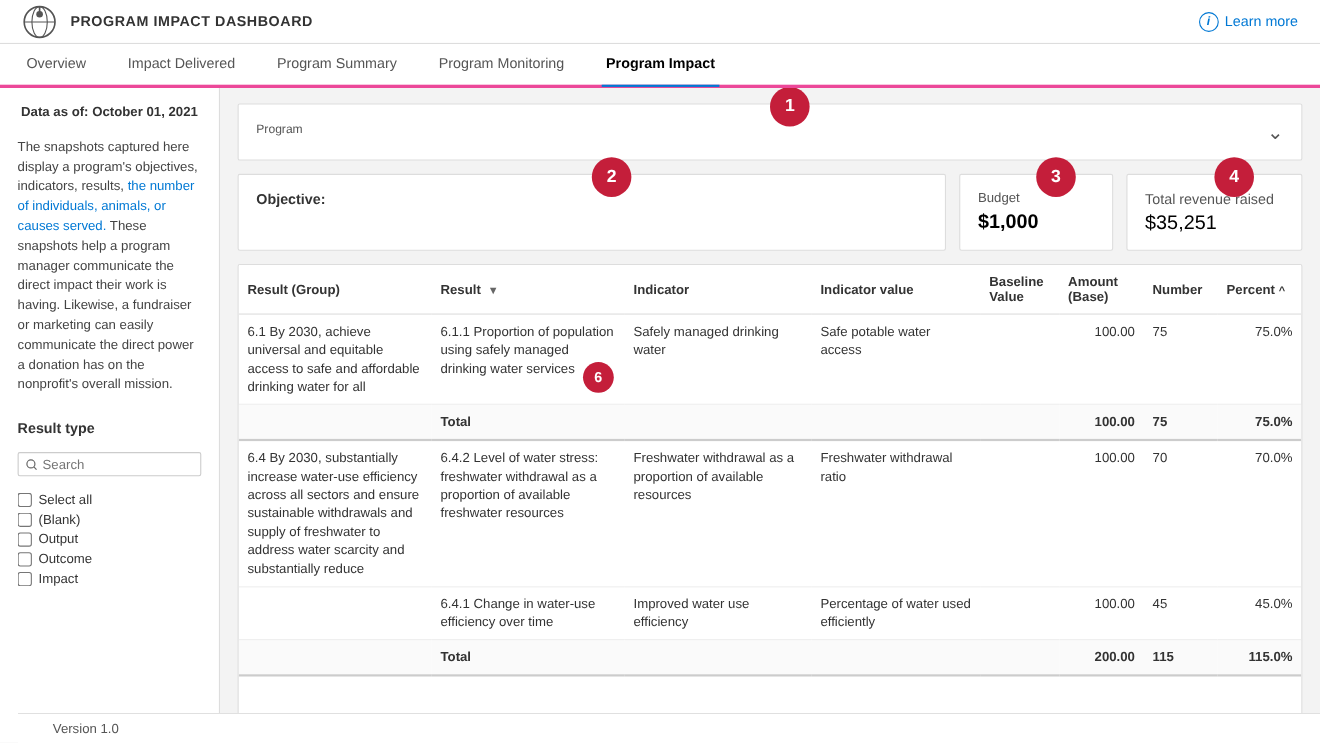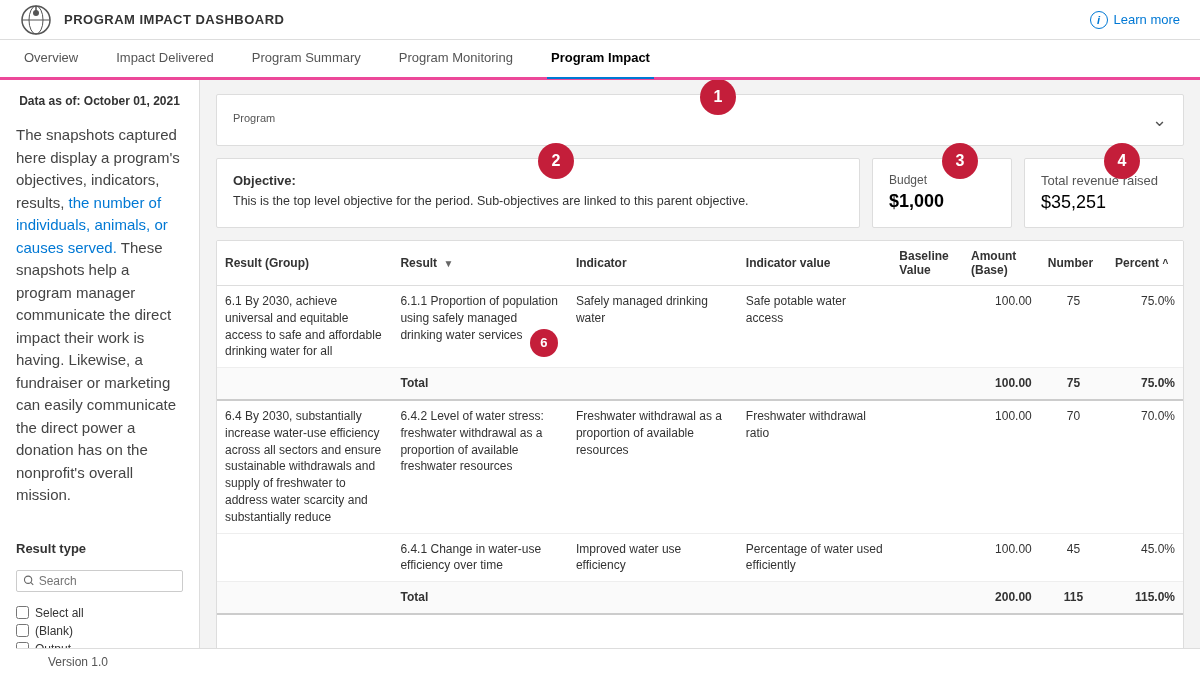--- a/index.html
+++ b/index.html
@@ -16,21 +16,21 @@
     .nav-tabs { display: flex; align-items: center; background: #fff; border-bottom: 3px solid #ec4899; padding: 0 20px; height: 40px; gap: 30px; }
     .nav-tab { font-size: 13px; color: #555; cursor: pointer; padding: 0 4px; height: 40px; display: flex; align-items: center; border-bottom: 2px solid transparent; text-decoration: none; }
     .nav-tab.active { color: #000; border-bottom: 2px solid #0078d4; font-weight: 600; }
     
     
     .main { display: flex; height: calc(675px - 80px); }
     
     
     .sidebar { width: 200px; min-width: 200px; background: #fff; border-right: 1px solid #ddd; padding: 14px 16px; display: flex; flex-direction: column; gap: 10px; }
     .sidebar-date { font-size: 12px; font-weight: 600; color: #333; margin-bottom: 6px; text-align: center; }
-    .sidebar-desc { font-size: 15px; color: #444; line-height: 1.5; margin-bottom: 24px; }
+    .sidebar-desc { font-size: 12px; color: #444; line-height: 1.5; margin-bottom: 14px; }
     .sidebar-desc a { color: #0078d4; text-decoration: none; }
     .result-type-label { font-size: 13px; font-weight: 600; color: #333; margin-bottom: 4px; }
     .search-box { display: flex; align-items: center; border: 1px solid #ccc; border-radius: 2px; padding: 3px 6px; gap: 4px; }
     .search-box input { border: none; outline: none; font-size: 12px; width: 100%; }
     .checkbox-list { display: flex; flex-direction: column; gap: 4px; margin-top: 4px; }
     .checkbox-item { display: flex; align-items: center; gap: 6px; font-size: 12px; color: #333; }
     .checkbox-item input[type="checkbox"] { width: 13px; height: 13px; }
     
     
     .content { flex: 1; overflow-y: auto; padding: 14px 16px; display: flex; flex-direction: column; gap: 12px; background: #f3f3f3; }
@@ -59,21 +59,21 @@
     .results-table th { background: #fff; border-bottom: 1px solid #ddd; padding: 8px 8px; text-align: left; font-weight: 600; color: #333; font-size: 12px; white-space: nowrap; }
     .results-table td { padding: 7px 8px; vertical-align: top; border-bottom: 1px solid #eee; color: #333; font-size: 12px; line-height: 1.4; }
     .results-table tr.total-row td { font-weight: 700; border-top: 1px solid #ccc; border-bottom: 2px solid #ccc; background: #fafafa; }
     .sort-arrow { color: #666; font-size: 10px; margin-left: 3px; }
     .col-result-group { width: 160px; }
     .col-result { width: 160px; }
     .col-indicator { width: 155px; }
     .col-indicator-val { width: 140px; }
     .col-baseline { width: 65px; text-align: right; }
     .col-amount { width: 70px; text-align: right; }
-    .col-number { width: 55px; text-align: center; }
+    .col-number { width: 55px; text-align: left; }
     .col-percent { width: 65px; text-align: right; }
     
     
     .red-circle { display: inline-flex; align-items: center; justify-content: center; width: 36px; height: 36px; background: #c41e3a; border-radius: 50%; color: #fff; font-size: 16px; font-weight: 700; position: absolute; }
     
     
     .version-bar { background: #fff; border-top: 1px solid #ddd; padding: 6px 32px; font-size: 12px; color: #555; position: fixed; bottom: 0; left: 16px; width: 1200px; }
 
     
     .info-icon { width: 18px; height: 18px; border: 1.5px solid #0078d4; border-radius: 50%; display: inline-flex; align-items: center; justify-content: center; font-size: 11px; color: #0078d4; font-style: italic; font-weight: 700; }
@@ -161,21 +161,20 @@
       <div class="chevron-icon">⌄</div>
     </div>
 
     <div class="obj-budget-row">
       <div class="objective-card" style="position:relative;">
 
         <div style="position:absolute; top:-16px; left:50%; transform:translateX(-50%);">
           <div class="red-circle">2</div>
         </div>
         <div class="objective-label">Objective:</div>
-        <div class="objective-text">This is the top level objective for the period. Sub-objectives are linked to this parent objective.</div>
       </div>
       <div class="budget-card" style="position:relative;">
 
         <div style="position:absolute; top:-16px; left:50%; transform:translateX(-50%);">
           <div class="red-circle">3</div>
         </div>
         <div class="budget-label">Budget</div>
         <div class="budget-value">$1,000</div>
       </div>
       <div class="revenue-card" style="position:relative;">

